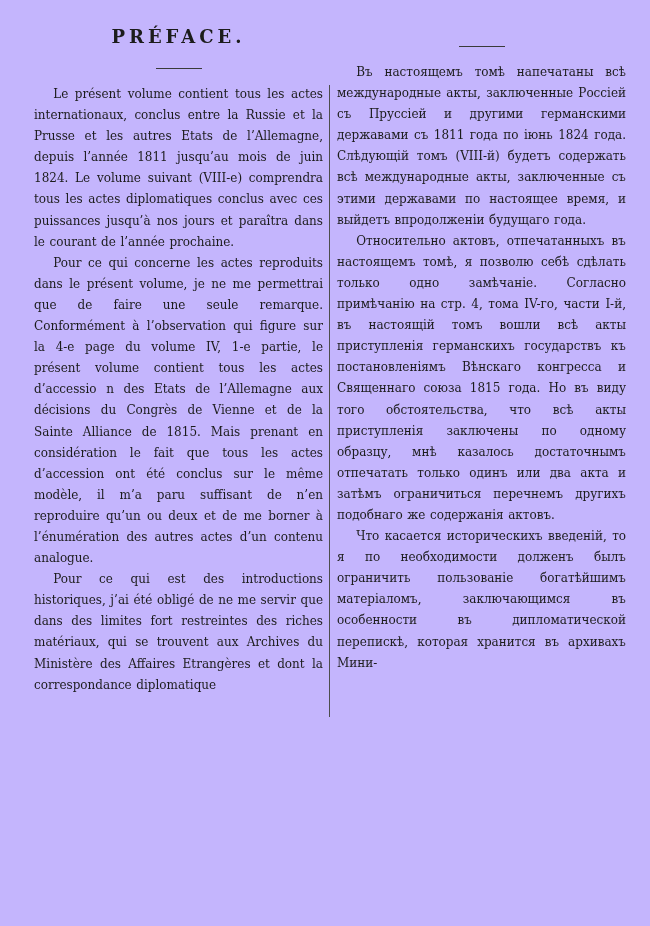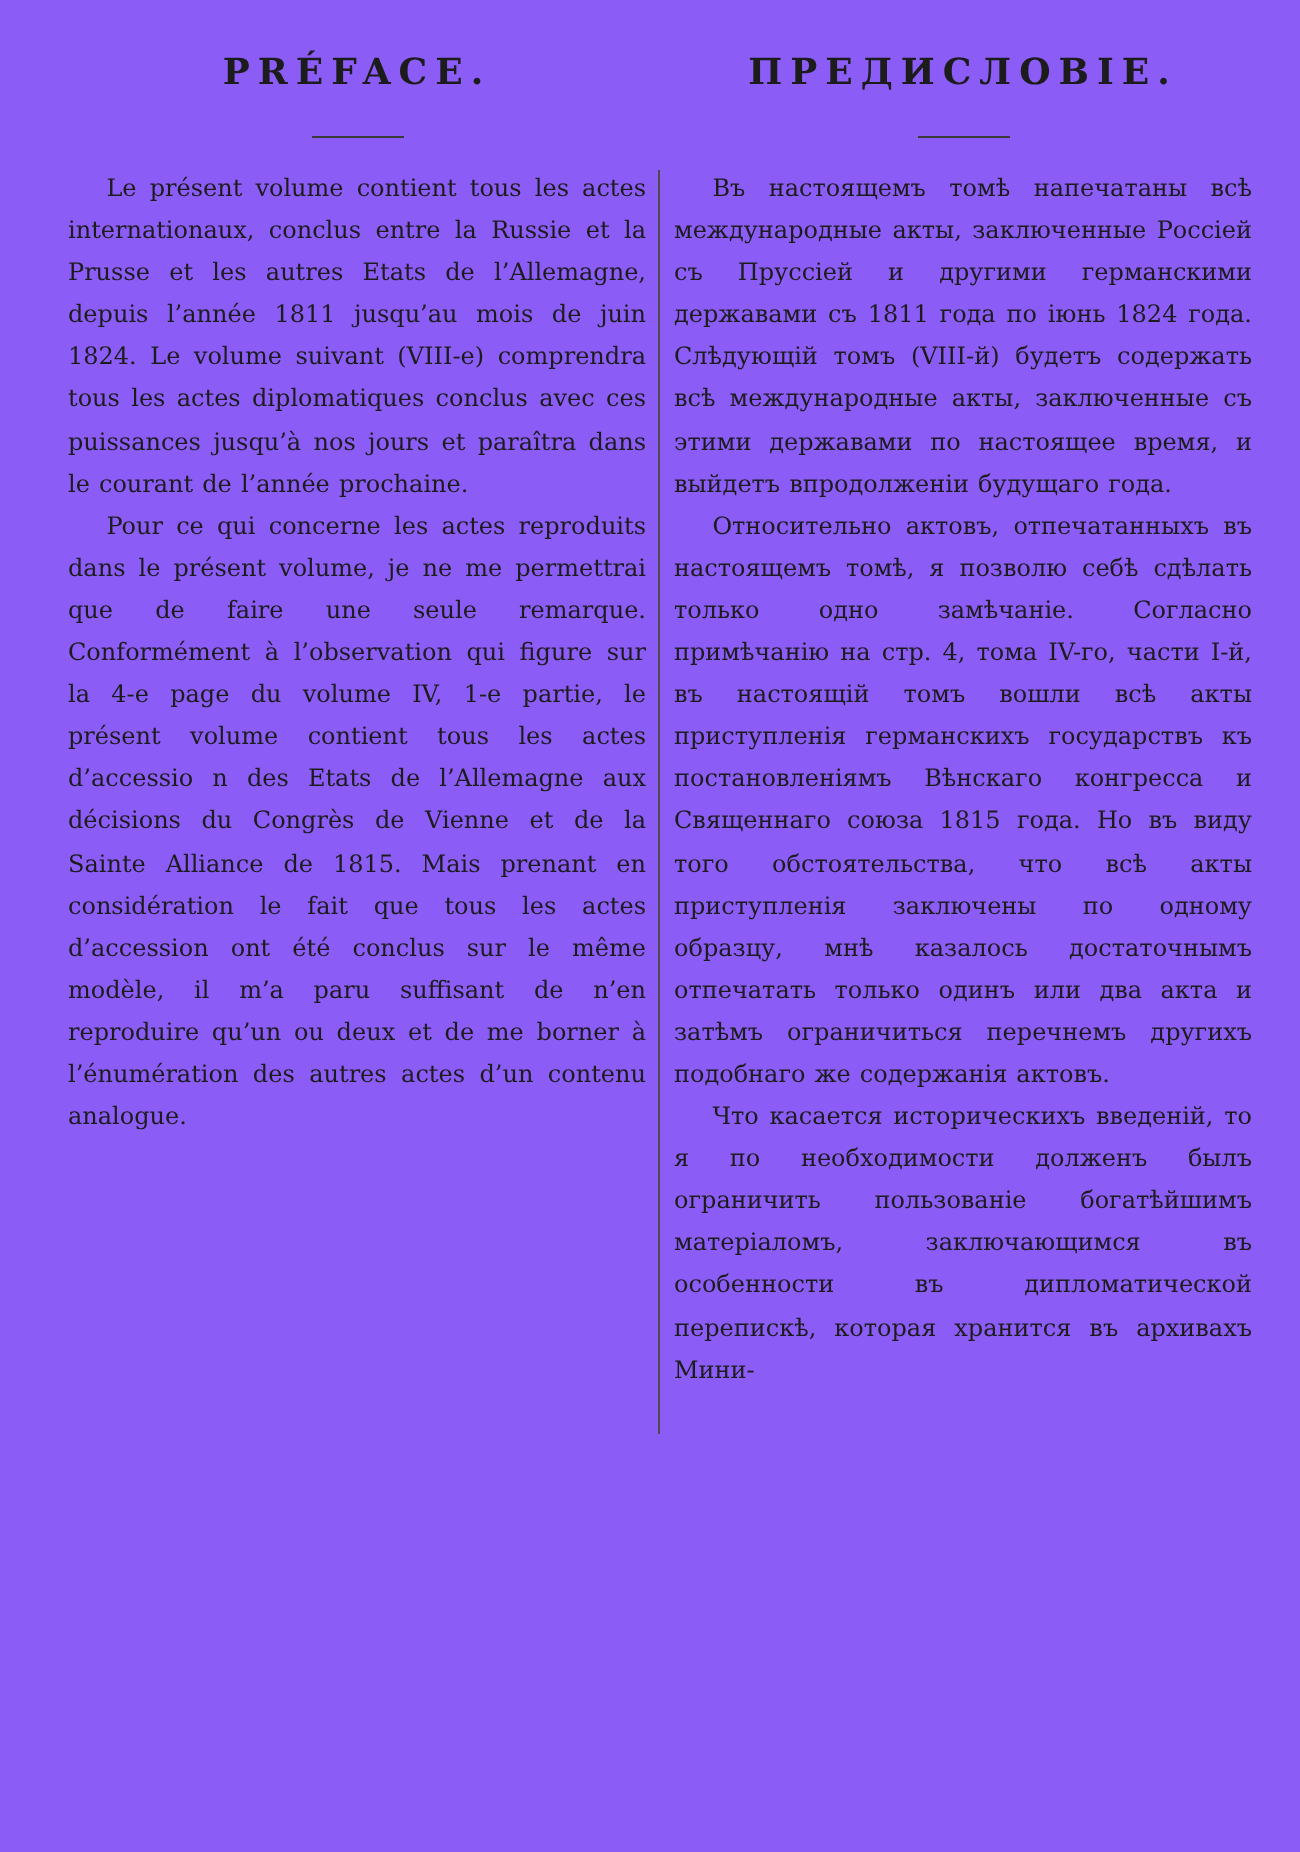--- a/index.html
+++ b/index.html
@@ -4,21 +4,21 @@
 <style>
   html, body {
     margin: 0;
     padding: 0;
     background: #ffffff;
   }
   .page {
     position: relative;
     width: 650px;
     height: 926px;
-    background: #8b5cf6;
+    background: #c4b5fd;
     color: #1c1c1c;
     font-family: "DejaVu Serif", serif;
     box-sizing: border-box;
     padding: 26px 23px 0 34px;
     overflow: hidden;
   }
   .columns {
     display: flex;
     align-items: flex-start;
   }
@@ -63,26 +63,26 @@
 <body>
 
 <div class="page">
   <div class="columns">
 
     <div class="col">
       <h1 class="col-heading">PRÉFACE.</h1>
       <div class="heading-rule"></div>
       <p>Le présent volume contient tous les actes internationaux, conclus entre la Russie et la Prusse et les autres Etats de l’Allemagne, depuis l’année 1811 jusqu’au mois de juin 1824. Le volume suivant (VIII-e) comprendra tous les actes diplomatiques conclus avec ces puissances jusqu’à nos jours et paraîtra dans le courant de l’année prochaine.</p>
       <p>Pour ce qui concerne les actes reproduits dans le présent volume, je ne me permettrai que de faire une seule remarque. Conformément à l’observation qui figure sur la 4-e page du volume IV, 1-e partie, le présent volume contient tous les actes d’accessio n des Etats de l’Allemagne aux décisions du Congrès de Vienne et de la Sainte Alliance de 1815. Mais prenant en considération le fait que tous les actes d’accession ont été conclus sur le même modèle, il m’a paru suffisant de n’en reproduire qu’un ou deux et de me borner à l’énumération des autres actes d’un contenu analogue.</p>
+      <p>Pour ce qui est des introductions historiques, j’ai été obligé de ne me servir que dans des limites fort restreintes des riches matériaux, qui se trouvent aux Archives du Ministère des Affaires Etrangères et dont la correspondance diplomatique</p>
     </div>
 
     <div class="divider"></div>
 
     <div class="col">
-      <h1 class="col-heading">ПРЕДИСЛОВІЕ.</h1>
       <div class="heading-rule"></div>
       <p>Въ настоящемъ томѣ напечатаны всѣ международные акты, заключенные Россіей съ Пруссіей и другими германскими державами съ 1811 года по іюнь 1824 года. Слѣдующій томъ (VIII-й) будетъ содержать всѣ международные акты, заключенные съ этими державами по настоящее время, и выйдетъ впродолженіи будущаго года.</p>
       <p>Относительно актовъ, отпечатанныхъ въ настоящемъ томѣ, я позволю себѣ сдѣлать только одно замѣчаніе. Согласно примѣчанію на стр. 4, тома IV-го, части I-й, въ настоящій томъ вошли всѣ акты приступленія германскихъ государствъ къ постановленіямъ Вѣнскаго конгресса и Священнаго союза 1815 года. Но въ виду того обстоятельства, что всѣ акты приступленія заключены по одному образцу, мнѣ казалось достаточнымъ отпечатать только одинъ или два акта и затѣмъ ограничиться перечнемъ другихъ подобнаго же содержанія актовъ.</p>
       <p>Что касается историческихъ введеній, то я по необходимости долженъ былъ ограничить пользованіе богатѣйшимъ матеріаломъ, заключающимся въ особенности въ дипломатической перепискѣ, которая хранится въ архивахъ Мини-</p>
     </div>
 
   </div>
 </div>
 
 </body></html>

